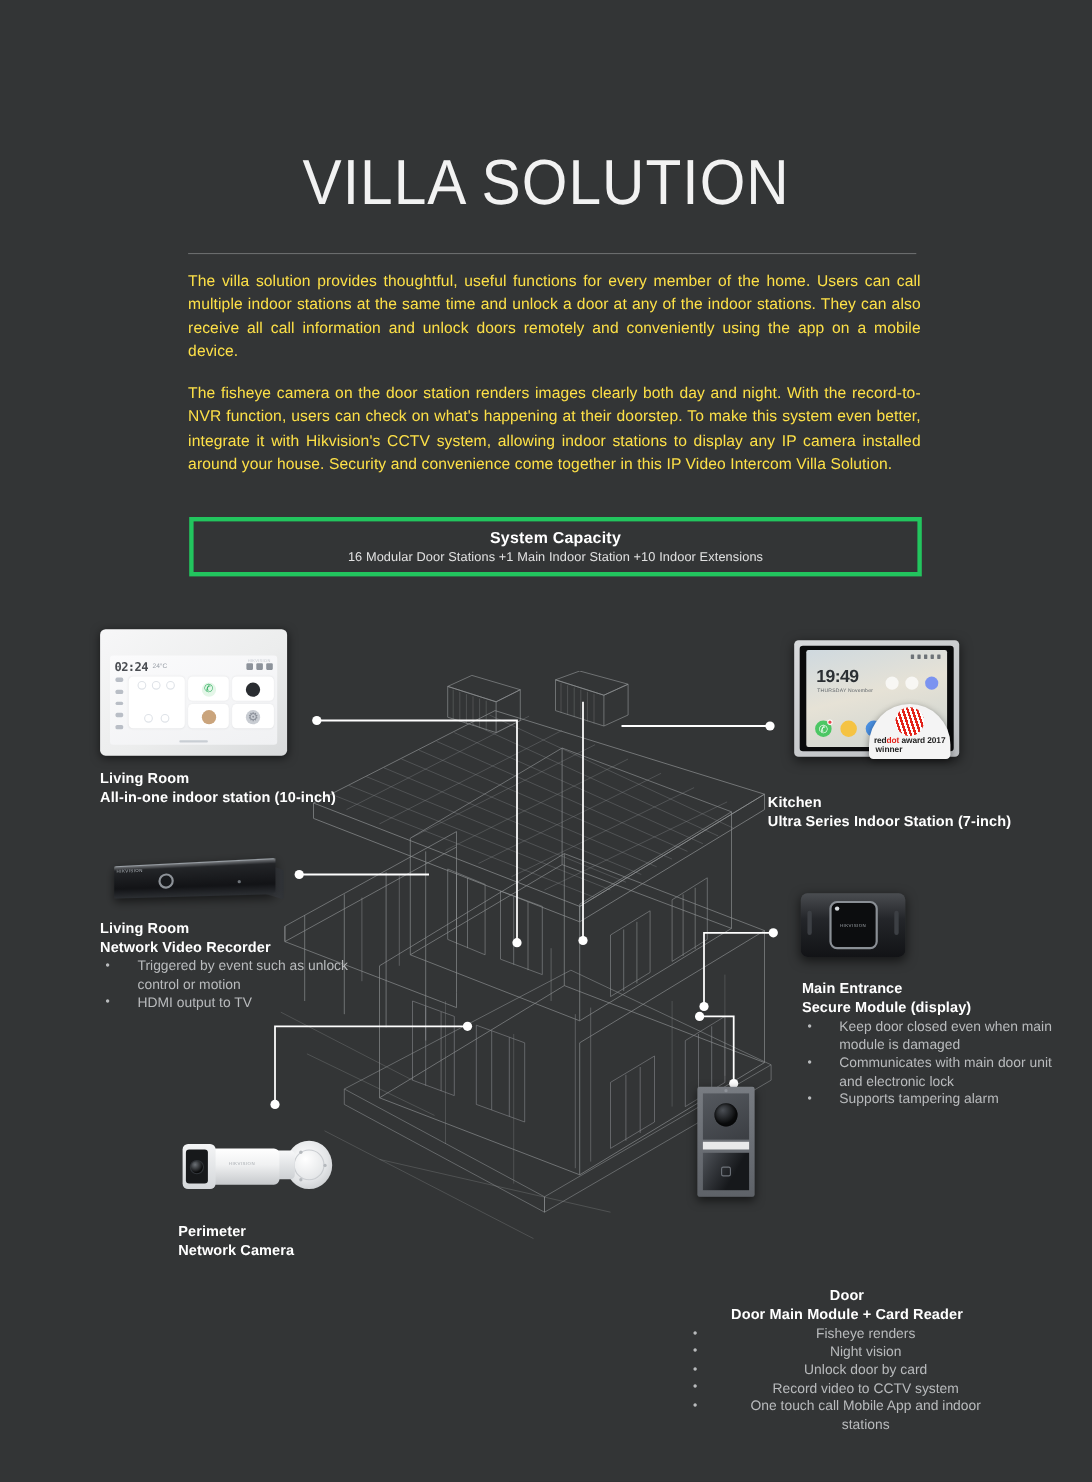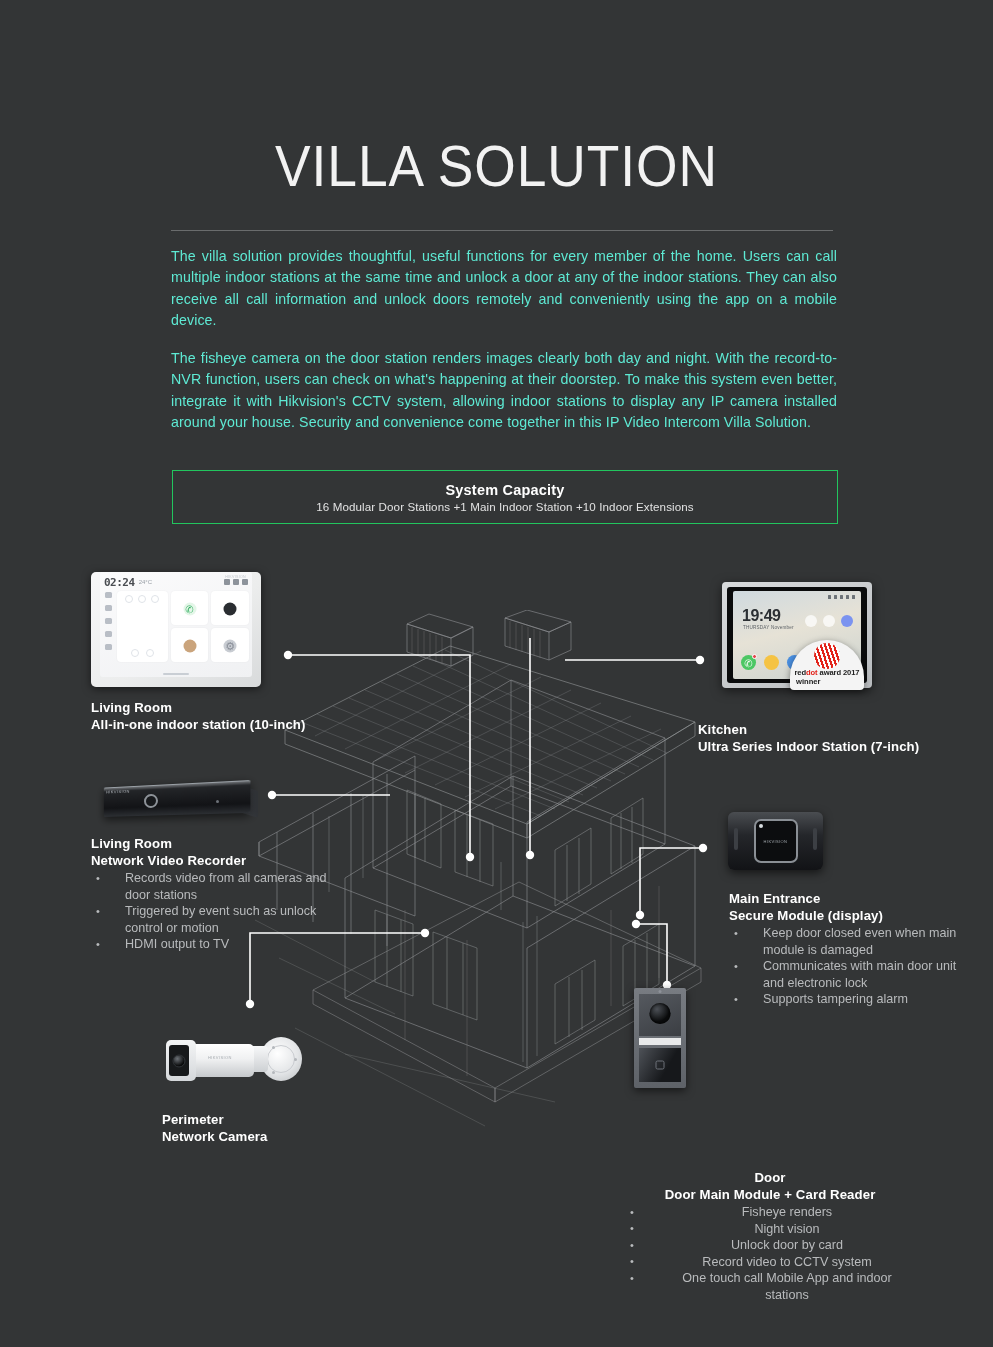--- a/index.html
+++ b/index.html
@@ -42,35 +42,35 @@
     height: 1px;
     background: #6a6c6d;
   }
 
   .para {
     position: absolute;
     left: 171px;
     width: 666px;
     font-size: 14.2px;
     line-height: 21.4px;
-    color: #5eead4;
+    color: #fde047;
     text-align: justify;
     letter-spacing: 0.1px;
   }
   .para-1 { top: 246px; }
   .para-2 { top: 348px; }
 
   
   .capacity-box {
     position: absolute;
     left: 172px;
     top: 470px;
     width: 666px;
     height: 54px;
-    border: 1px solid #22c55e;
+    border: 4px solid #22c55e;
     display: flex;
     flex-direction: column;
     align-items: center;
     justify-content: center;
     gap: 2px;
   }
   .capacity-title {
     font-size: 14.5px;
     font-weight: bold;
     color: #ffffff;
@@ -103,21 +103,21 @@
 
   
   .device { position: absolute; }
 
   
   #dev-allinone {
     left: 91px; top: 572px;
     width: 170px; height: 115px;
     background: linear-gradient(145deg,#f7f7f8 0%,#eceded 55%,#d8dadb 100%);
     border-radius: 5px;
-    padding: 0 9px 10px 9px;
+    padding: 24px 9px 10px 9px;
     box-shadow: 0 2px 9px rgba(0,0,0,0.55);
   }
   .aio-screen {
     width: 100%; height: 100%;
     background: linear-gradient(160deg,#fbfbfc 0%,#f0f1f3 100%);
     border-radius: 3px;
     position: relative;
     overflow: hidden;
   }
   .aio-topbar {
@@ -736,21 +736,20 @@
     <div class="nvr-body"></div>
     <div class="nvr-ring"></div>
     <div class="nvr-logo">HIKVISION</div>
     <div class="nvr-dot"></div>
   </div>
 
   <div class="label-block" id="lbl-nvr">
     <div class="lb-room">Living Room</div>
     <div class="lb-device">Network Video Recorder</div>
     <ul class="lb-list">
-      <li>Records video from all cameras and door stations</li>
       <li>Triggered by event such as unlock control or motion</li>
       <li>HDMI output to TV</li>
     </ul>
   </div>
 
   <div class="device" id="dev-kitchen">
     <div class="kit-bezel">
       <div class="kit-screen">
         <div class="kit-status">
             <i></i>

